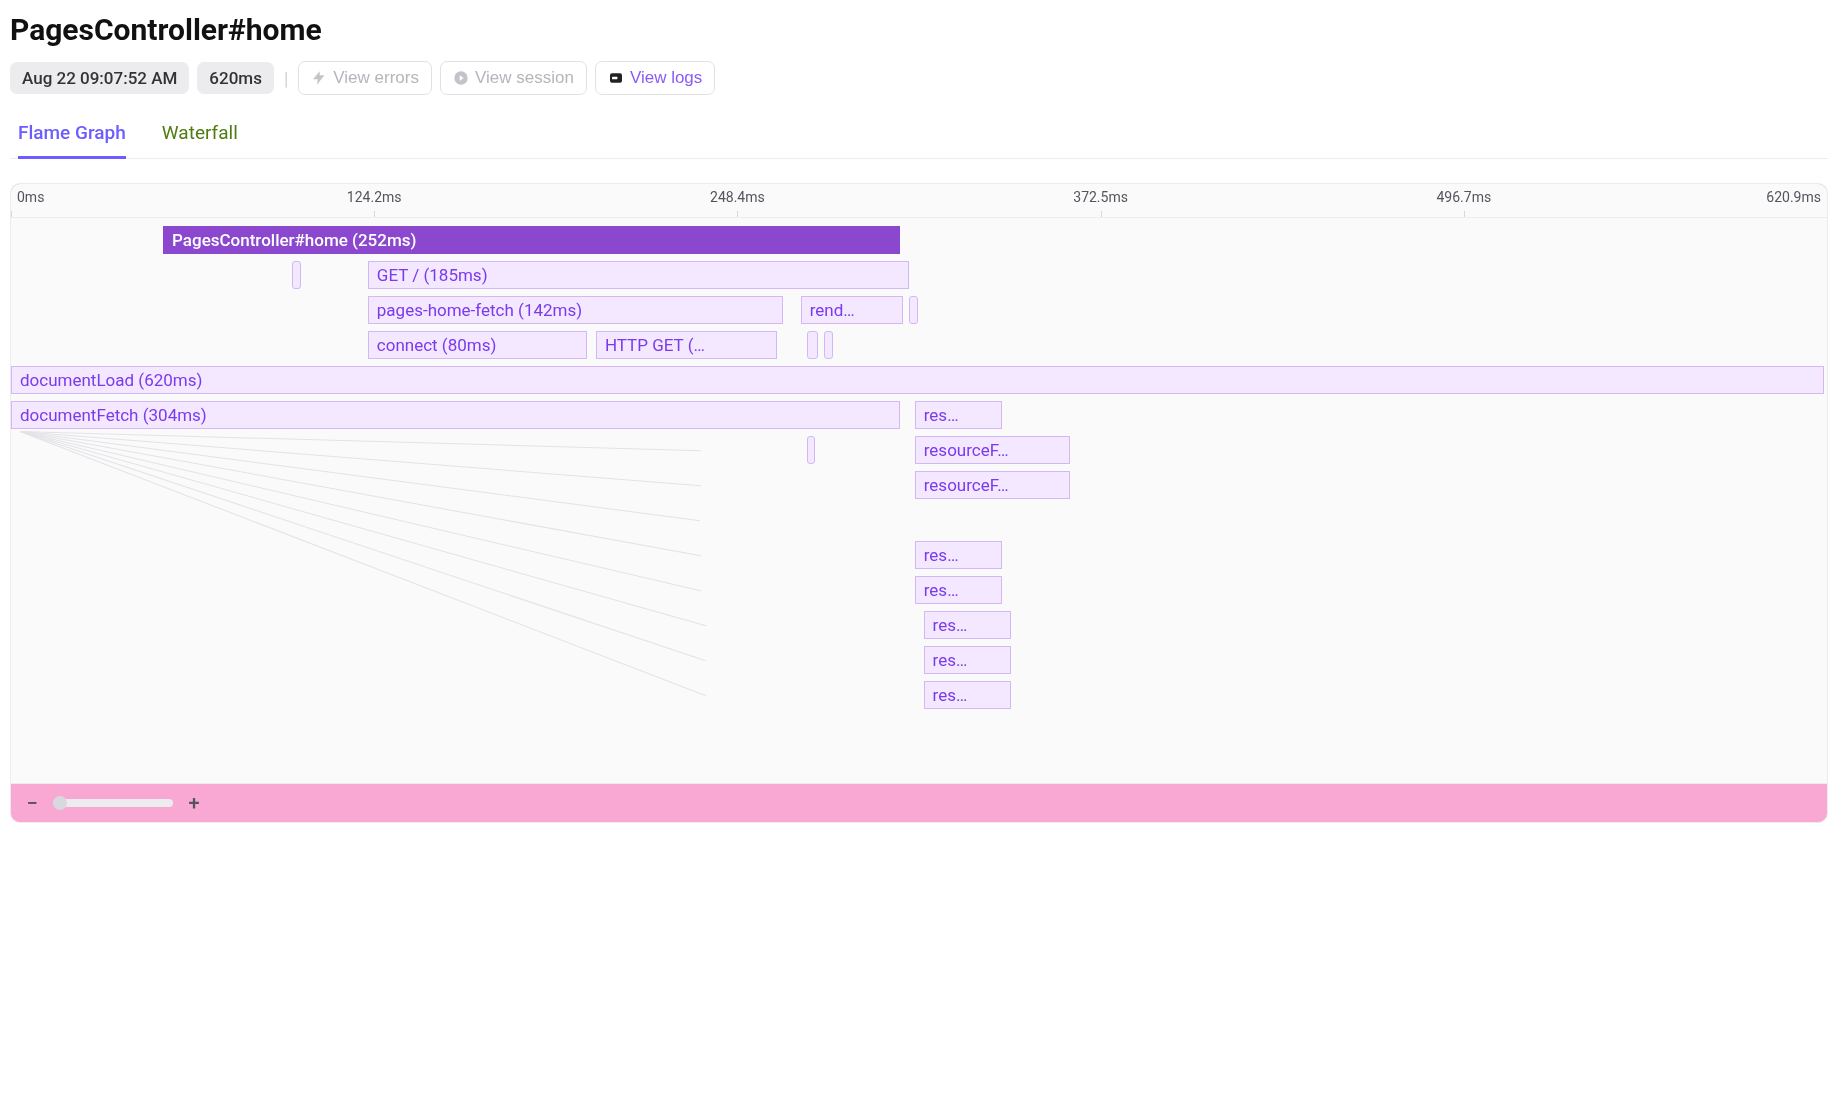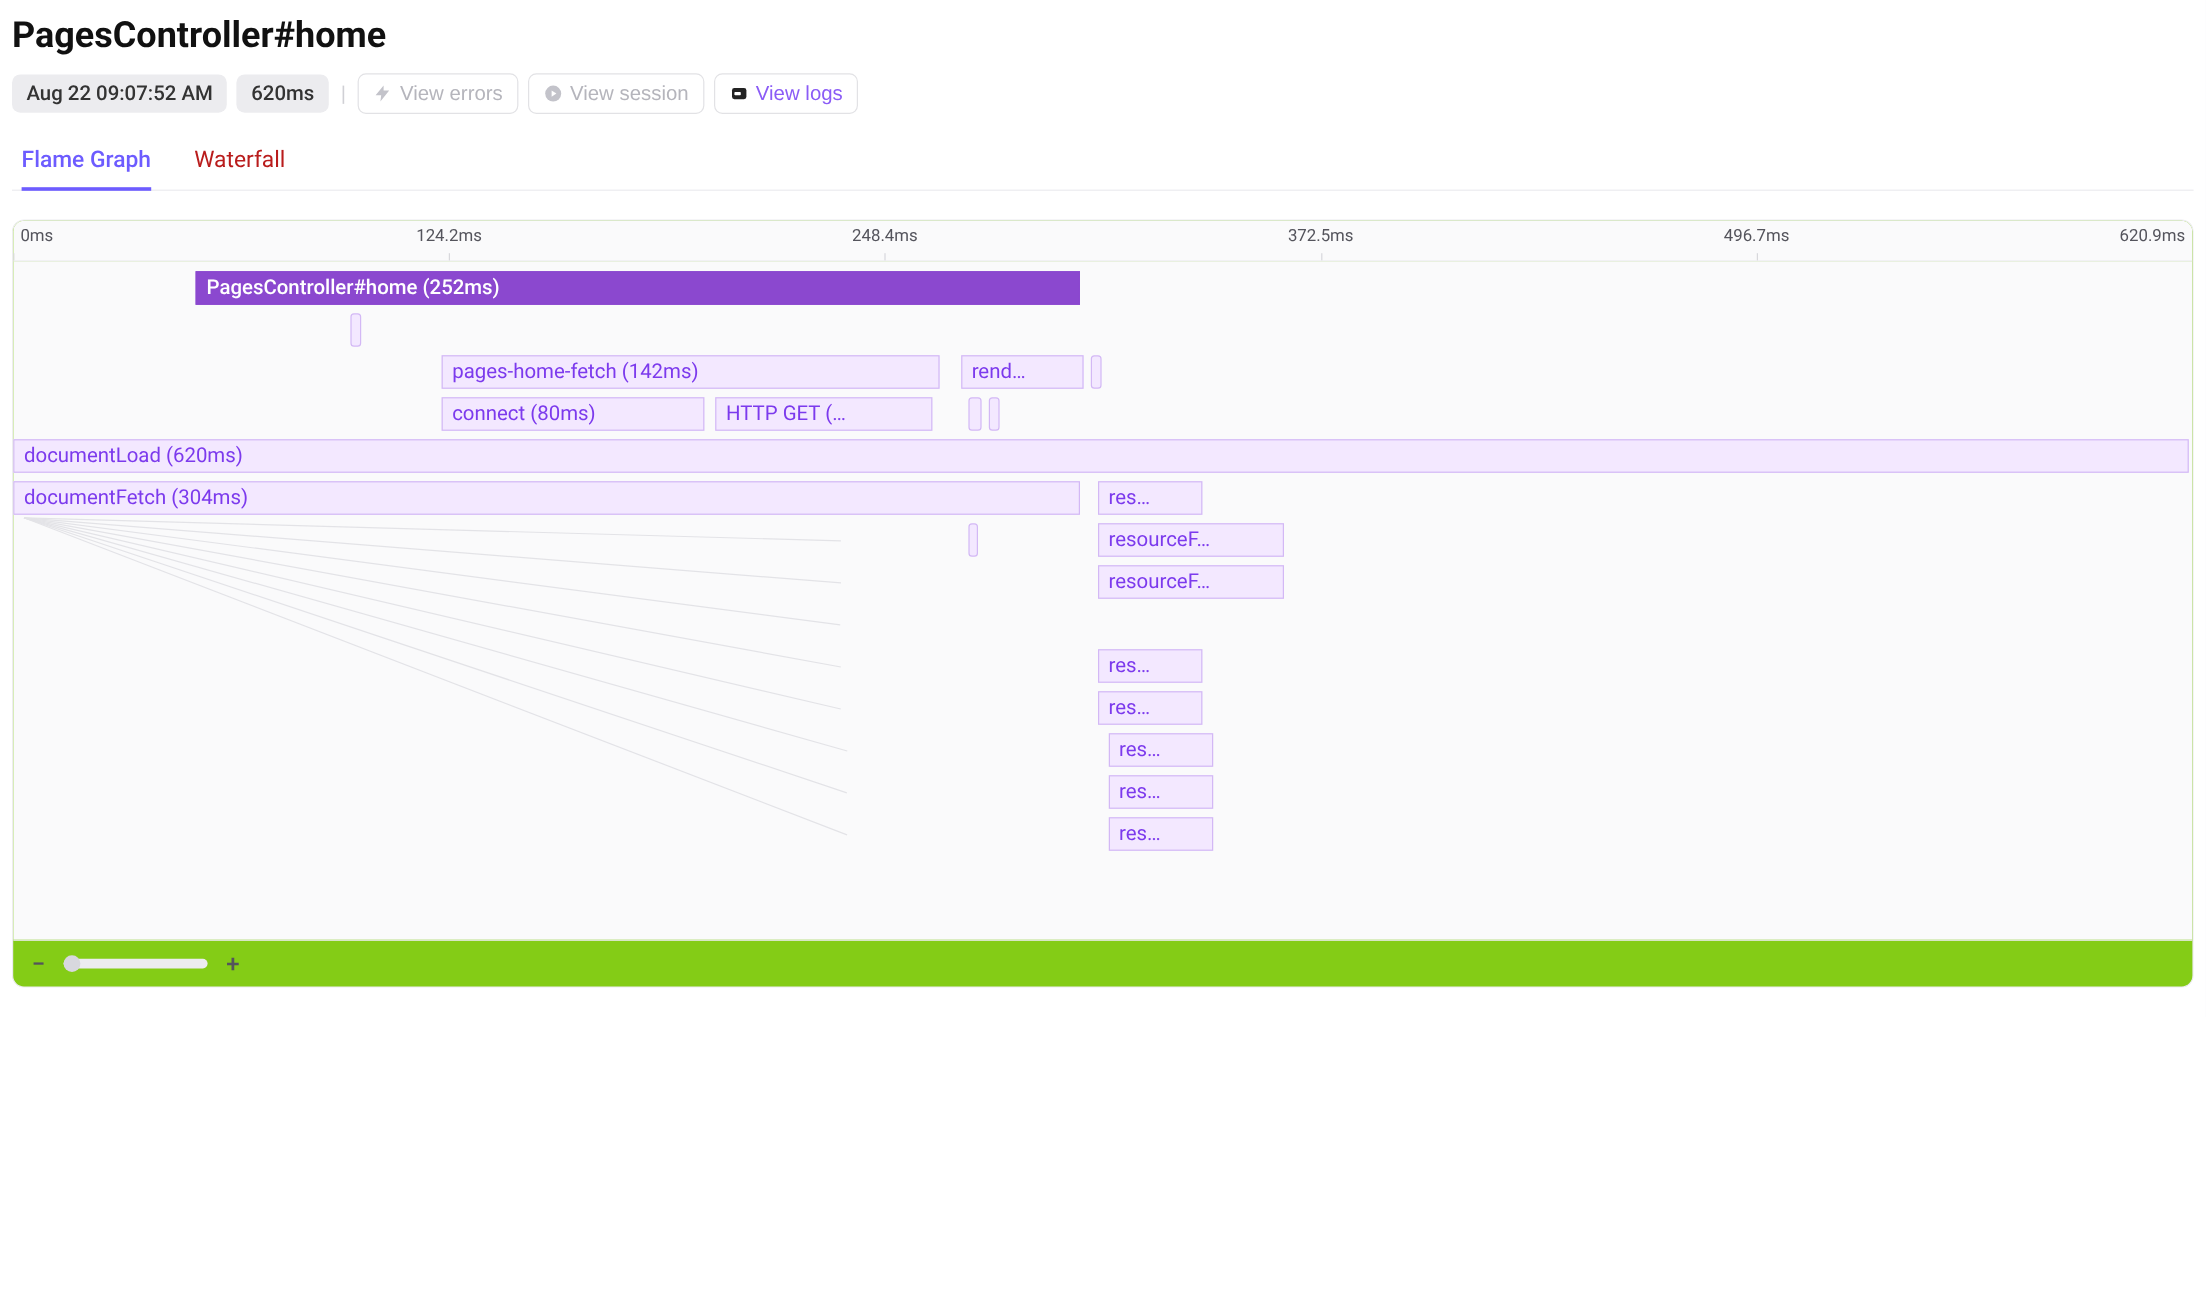--- a/index.html
+++ b/index.html
@@ -58,36 +58,36 @@
   .tabs {
     display: flex;
     gap: 36px;
     border-bottom: 1px solid #ececef;
     margin-top: 18px;
     padding-left: 8px;
   }
   .tab {
     padding: 8px 0 12px 0;
     font-size: 19px;
-    color: #b91c1c;
+    color: #4d7c0f;
     cursor: pointer;
     border-bottom: 3px solid transparent;
     margin-bottom: -1px;
   }
   .tab-active {
     color: #6d5cff;
     border-bottom-color: #6d5cff;
     font-weight: 500;
   }
 
   .canvas-wrap {
     border: 1px solid #ececef;
     border-radius: 10px;
     margin-top: 14px;
-    background: #84cc16;
+    background: #f9a8d4;
     overflow: hidden;
   }
   .ruler {
     position: relative;
     height: 34px;
     background: #fafafb;
     border-bottom: 1px solid #ececef;
   }
   .ruler-tick {
     position: absolute;
@@ -230,20 +230,21 @@
       <div class="connector" style="left: 0.5%; top: 212.75px; width: 680.612px; transform: rotate(1.62073deg);"></div>
       <div class="connector" style="left: 0.5%; top: 212.75px; width: 682.5px; transform: rotate(4.55909deg);"></div>
       <div class="connector" style="left: 0.5%; top: 212.75px; width: 686.169px; transform: rotate(7.47364deg);"></div>
       <div class="connector" style="left: 0.5%; top: 212.75px; width: 691.593px; transform: rotate(10.3498deg);"></div>
       <div class="connector" style="left: 0.5%; top: 212.75px; width: 698.73px; transform: rotate(13.1743deg);"></div>
       <div class="connector" style="left: 0.5%; top: 212.75px; width: 712.837px; transform: rotate(15.8132deg);"></div>
       <div class="connector" style="left: 0.5%; top: 212.75px; width: 723.159px; transform: rotate(18.4823deg);"></div>
       <div class="connector" style="left: 0.5%; top: 212.75px; width: 735.005px; transform: rotate(21.0708deg);"></div>
       <div class="span-bar span-root" style="left: 8.37494%; width: 40.5862%; top: 8px;">PagesController#home (252ms)</div>
       <div class="span-bar span-tiny" style="left: 15.4614%; width: 0.48317%; top: 43px;"></div>
+      <div class="span-bar" style="left: 19.6489%; width: 29.7955%; top: 43px;">GET / (185ms)</div>
       <div class="span-bar" style="left: 19.6489%; width: 22.87%; top: 78px;">pages-home-fetch (142ms)</div>
       <div class="span-bar" style="left: 43.4853%; width: 5.63698%; top: 78px;">rend…</div>
       <div class="span-bar span-tiny" style="left: 49.4444%; width: 0.48317%; top: 78px;"></div>
       <div class="span-bar" style="left: 19.6489%; width: 12.0792%; top: 113px;">connect (80ms)</div>
       <div class="span-bar" style="left: 32.2113%; width: 9.9855%; top: 113px;">HTTP GET (…</div>
       <div class="span-bar span-tiny" style="left: 43.8074%; width: 0.644226%; top: 113px;"></div>
       <div class="span-bar span-tiny" style="left: 44.7737%; width: 0.48317%; top: 113px;"></div>
       <div class="span-bar" style="left: 0%; width: 99.855%; top: 148px;">documentLoad (620ms)</div>
       <div class="span-bar" style="left: 0%; width: 48.9612%; top: 183px;">documentFetch (304ms)</div>
       <div class="span-bar" style="left: 49.7665%; width: 4.8317%; top: 183px;">res…</div>

